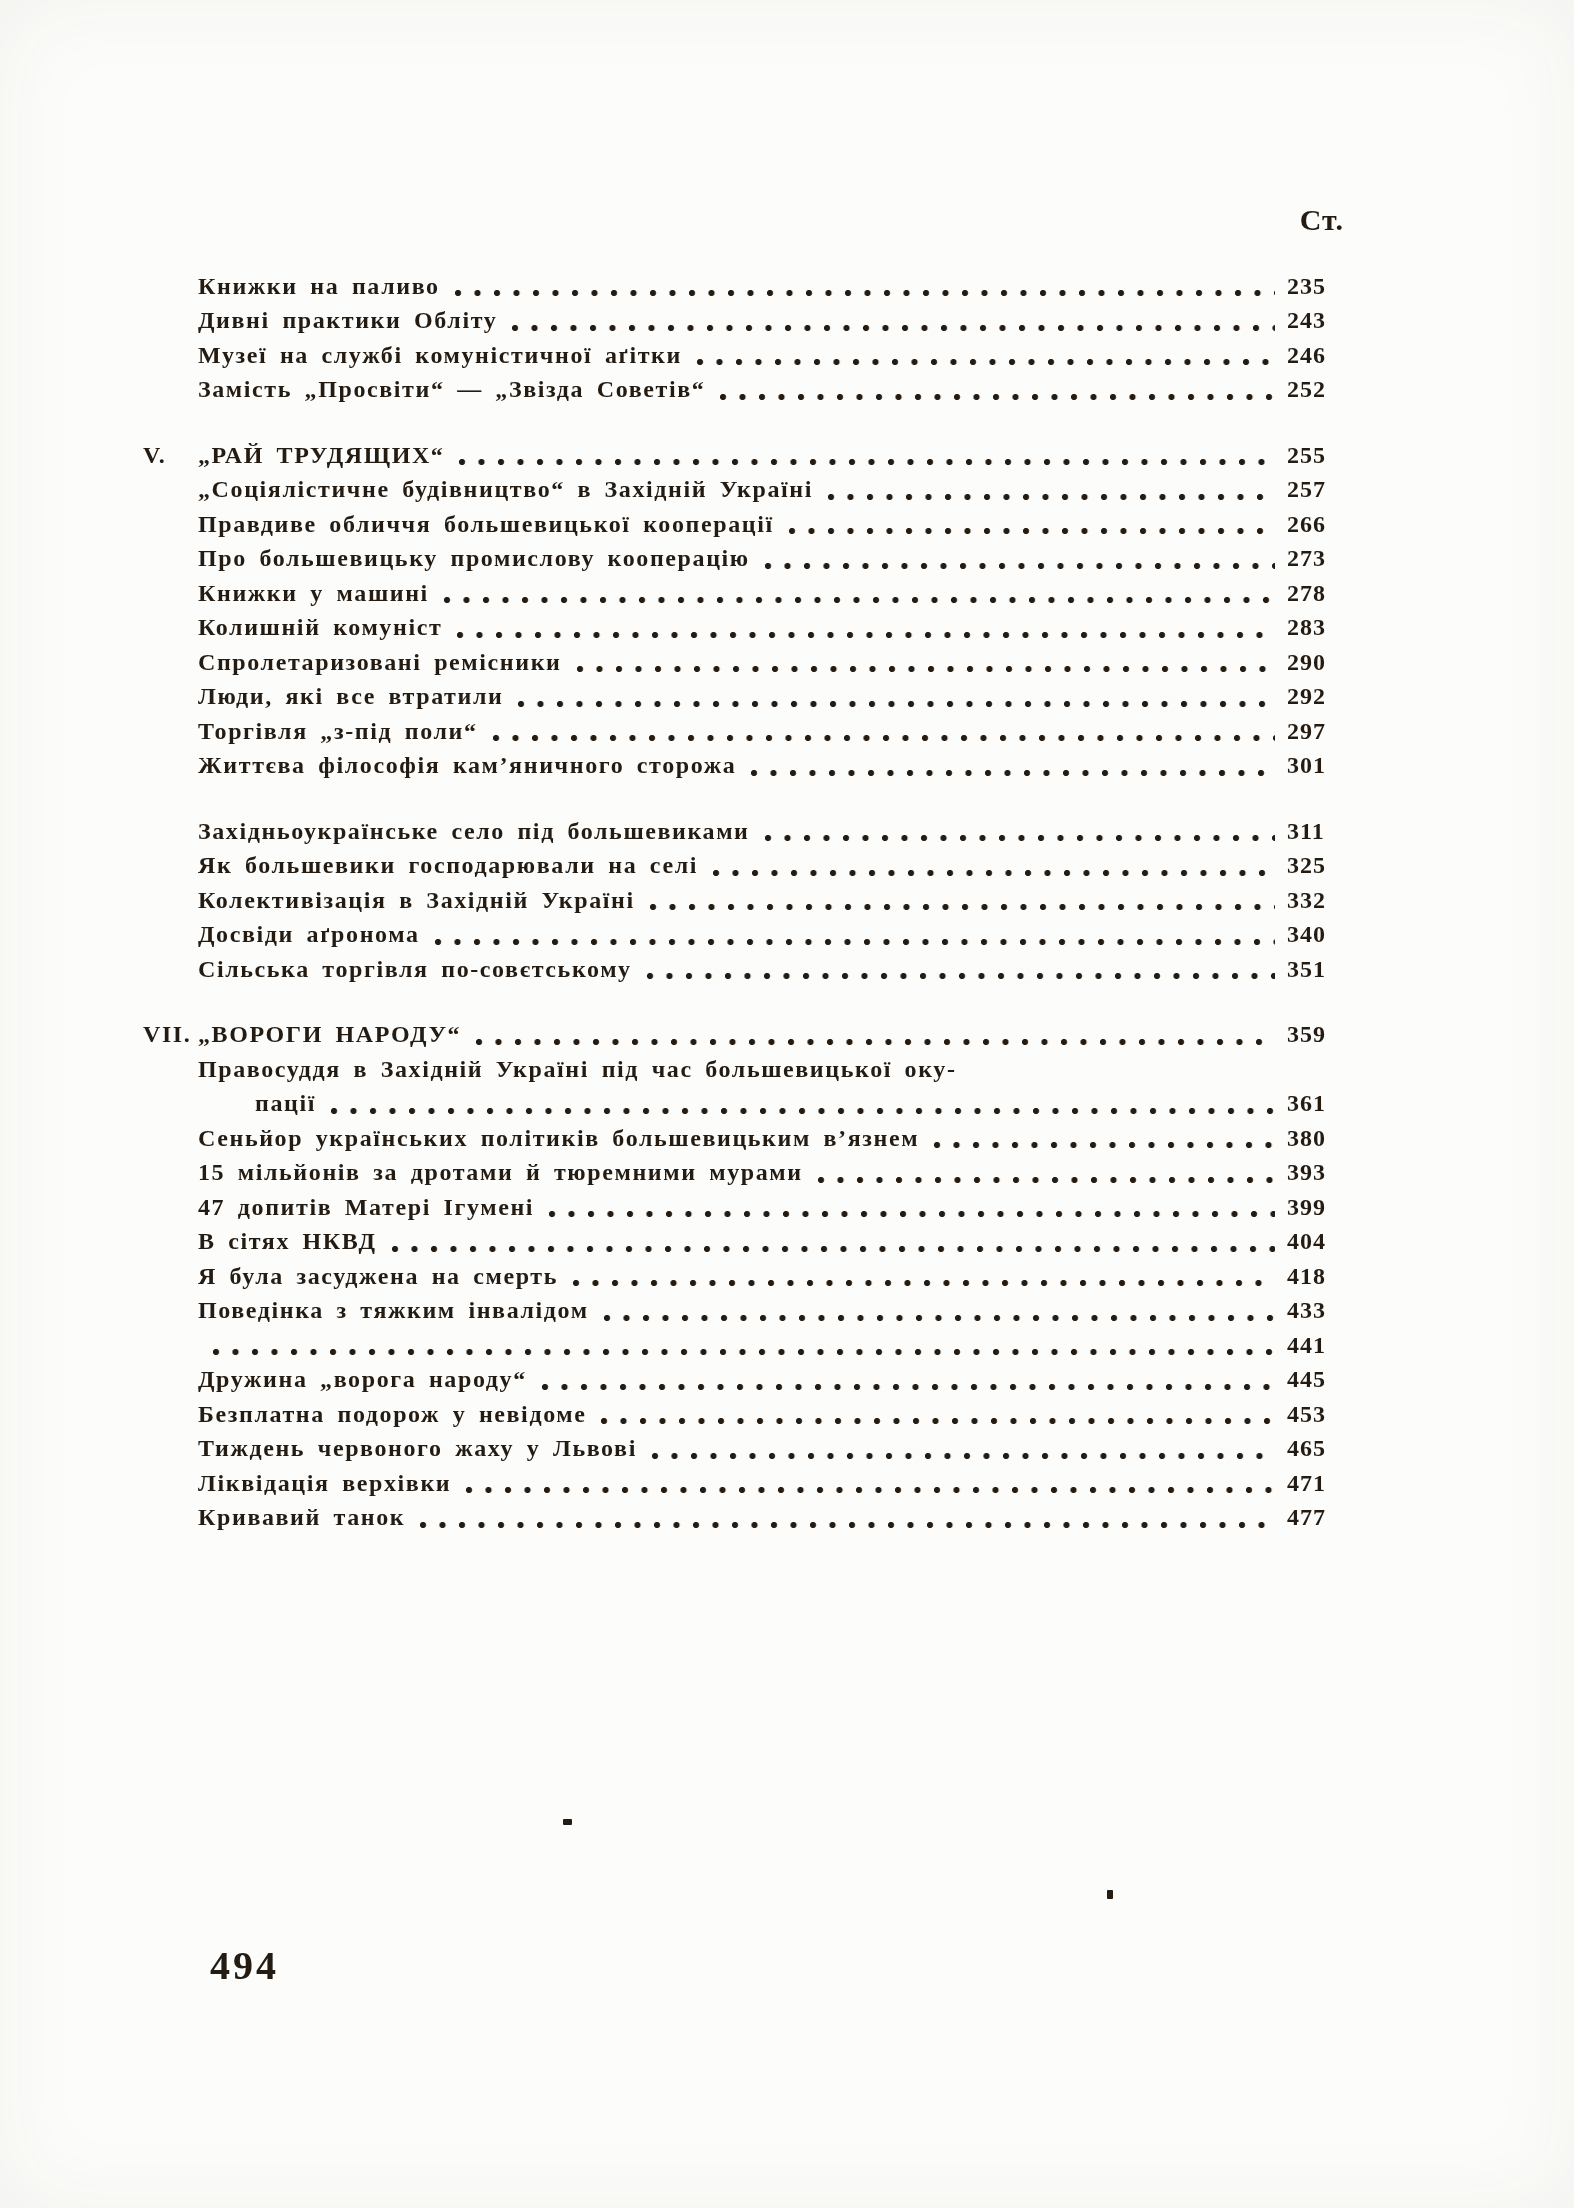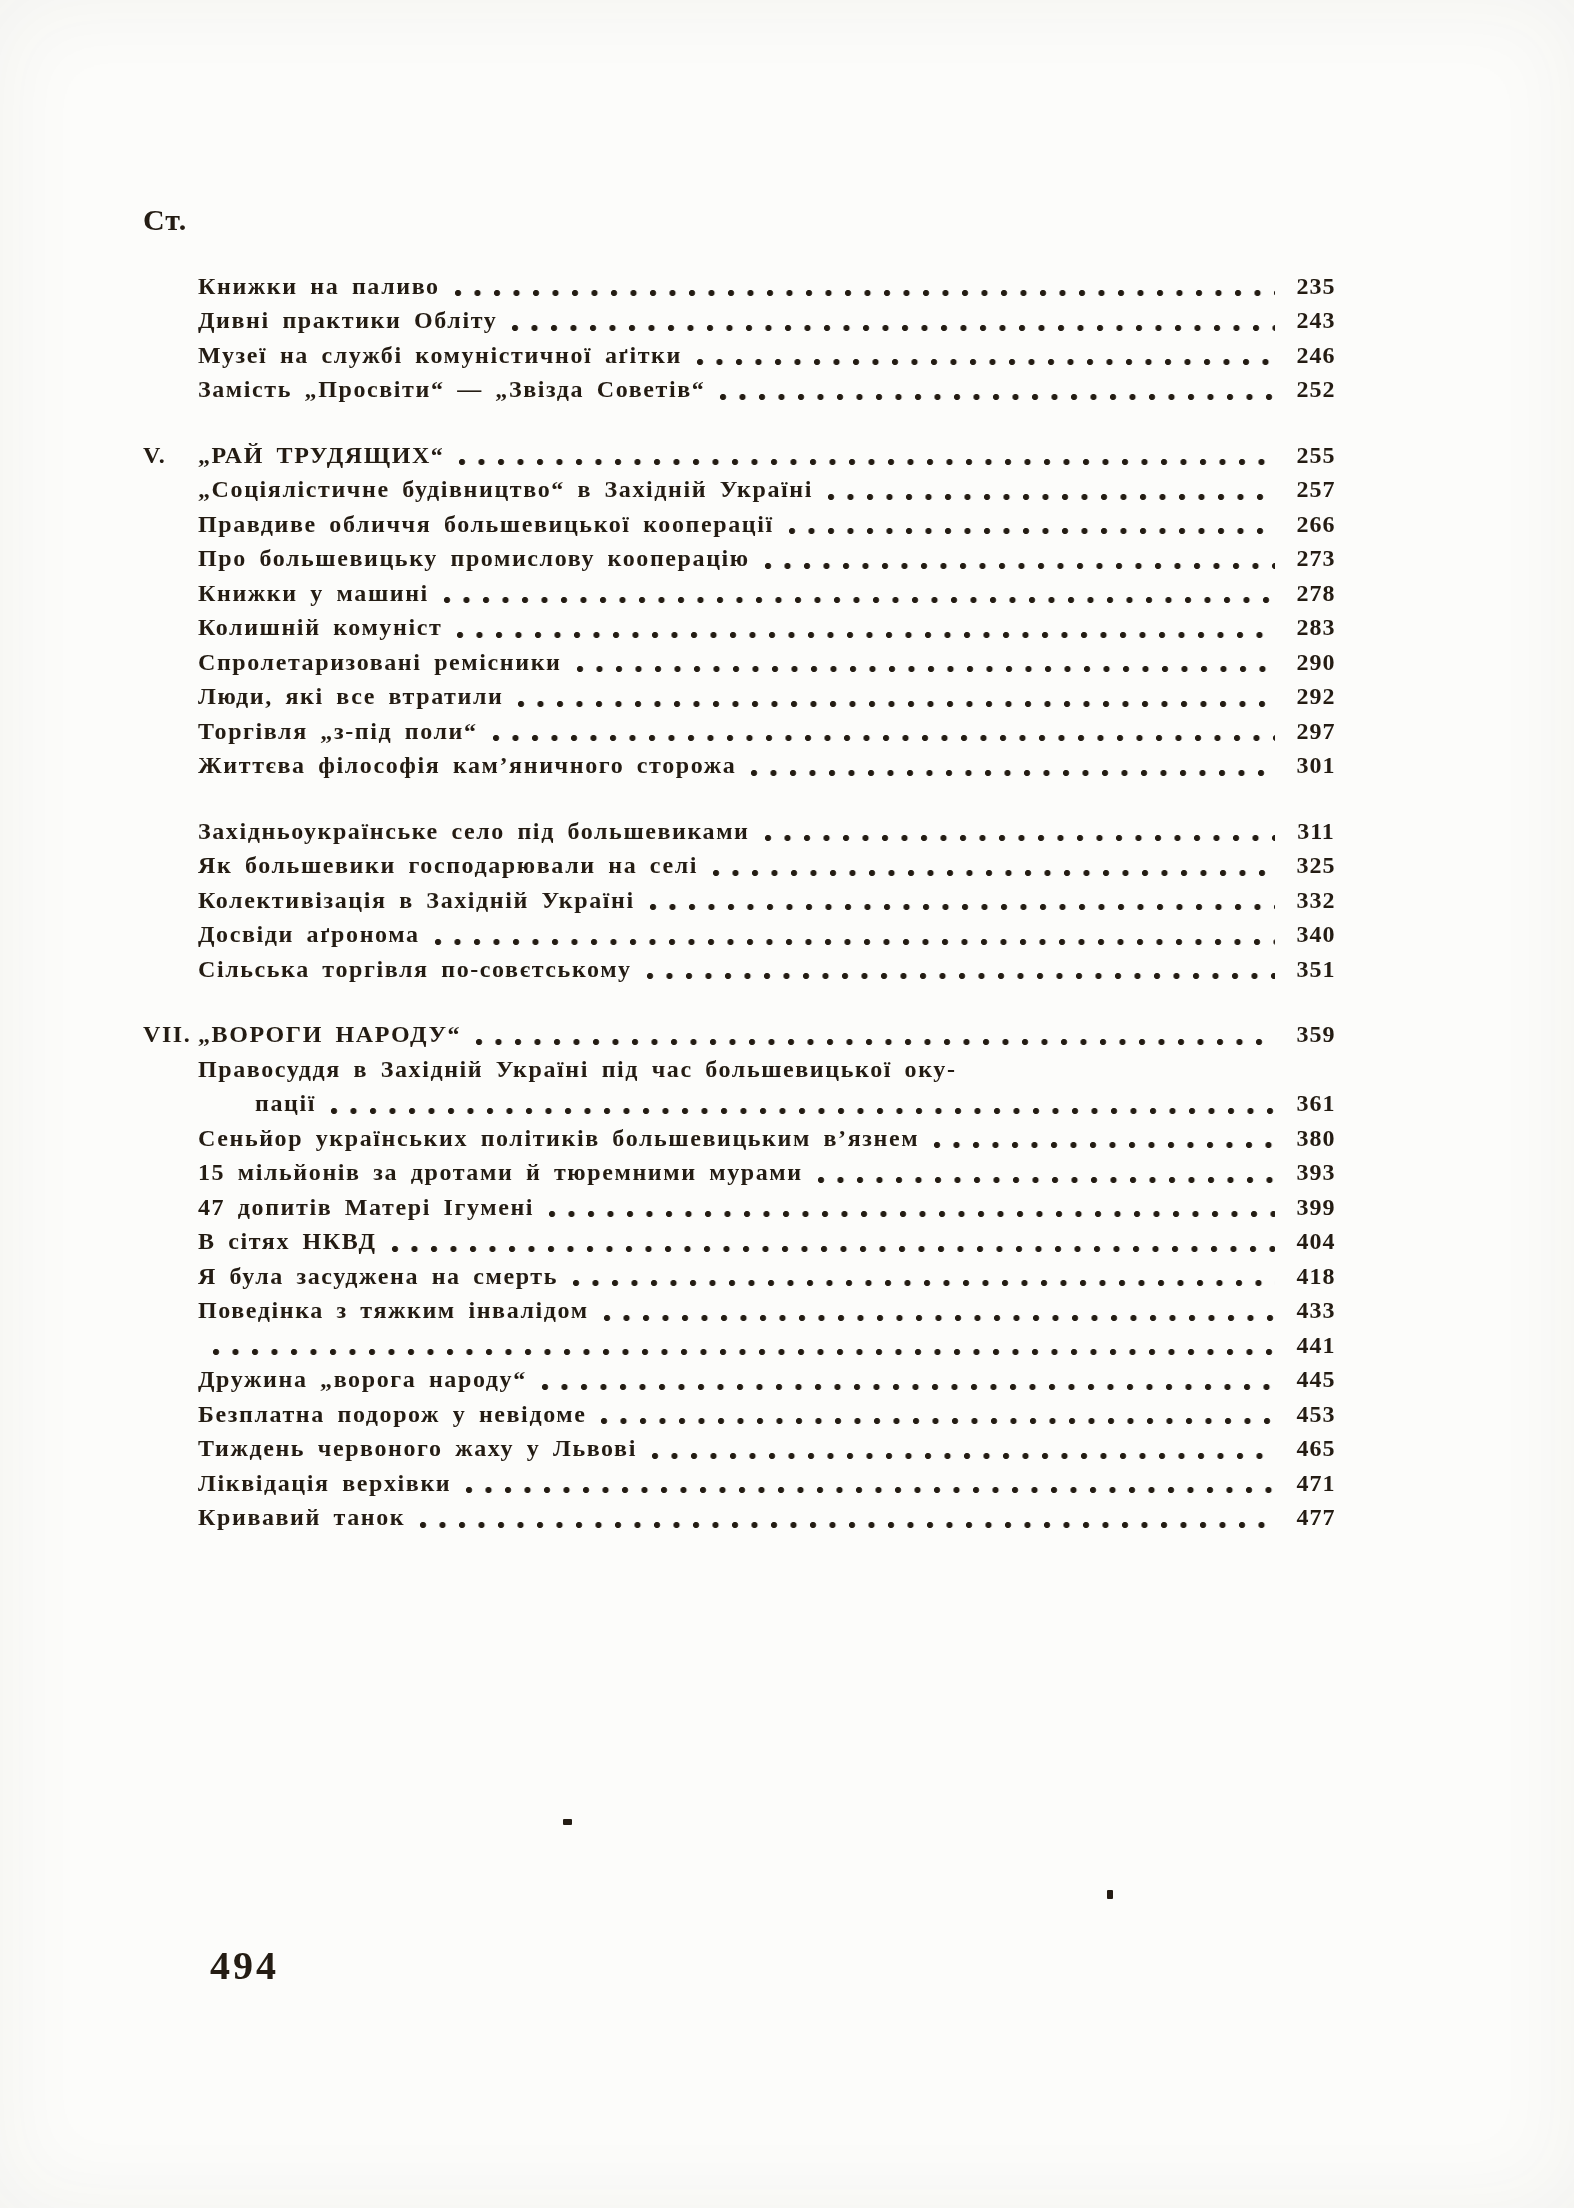--- a/index.html
+++ b/index.html
@@ -17,21 +17,21 @@
   }
 
   .toc {
     position: absolute;
     left: 143px;
     top: 203px;
     width: 1202px;
   }
 
   .toc-colhead {
-    text-align: left;
+    text-align: right;
     font-size: 30px;
     font-weight: 700;
     line-height: 34.5px;
     margin-bottom: 23px;
     padding-right: 1px;
     letter-spacing: 1px;
   }
 
   .toc-group { margin-top: 31px; }
   .toc-group:first-of-type { margin-top: 0; }
@@ -64,21 +64,21 @@
     margin-left: 14px;
     margin-right: 12px;
     background-image: radial-gradient(circle at 4px calc(100% - 10px), var(--ink, #241c13) 2.7px, transparent 3.5px);
     background-size: 19.5px 100%;
     background-repeat: repeat-x;
   }
 
   .pagenum {
     flex: 0 0 auto;
     width: 58px;
-    text-align: center;
+    text-align: left;
     letter-spacing: 1px;
   }
 
   .toc-row.cont { padding-left: 112px; }
 
   .footer-pagenum {
     position: absolute;
     left: 210px;
     top: 1942px;
     font-size: 40px;

